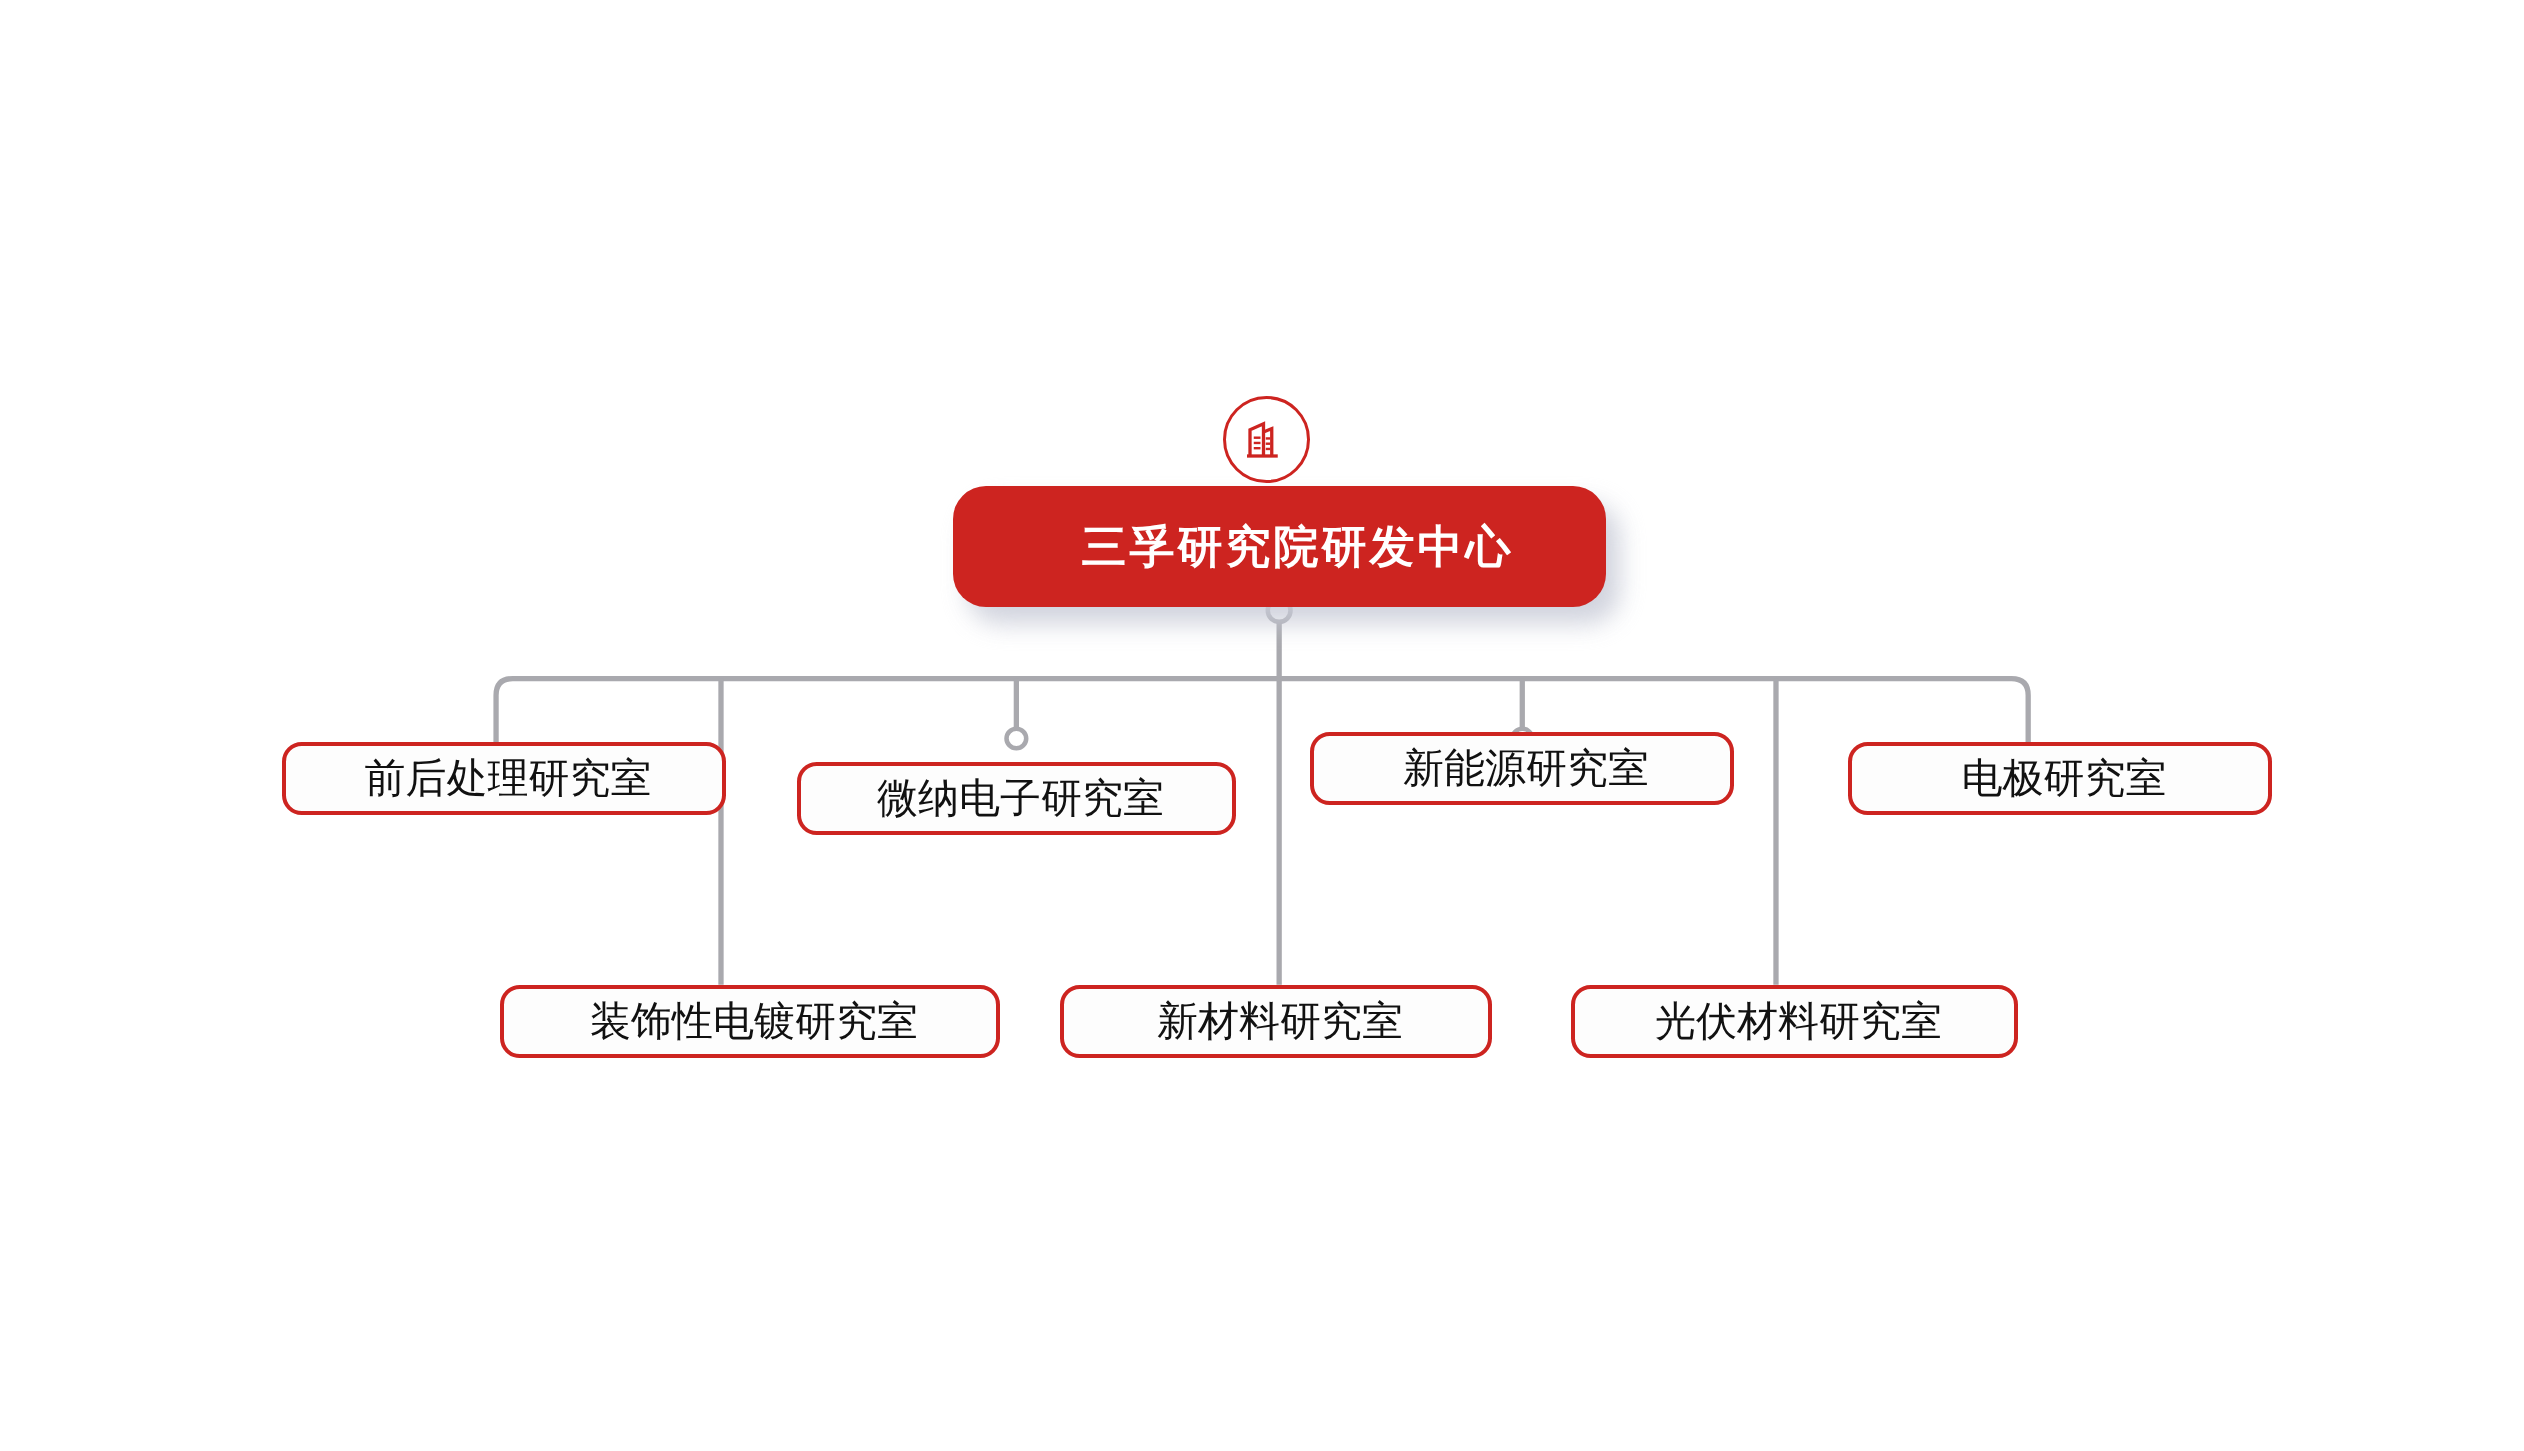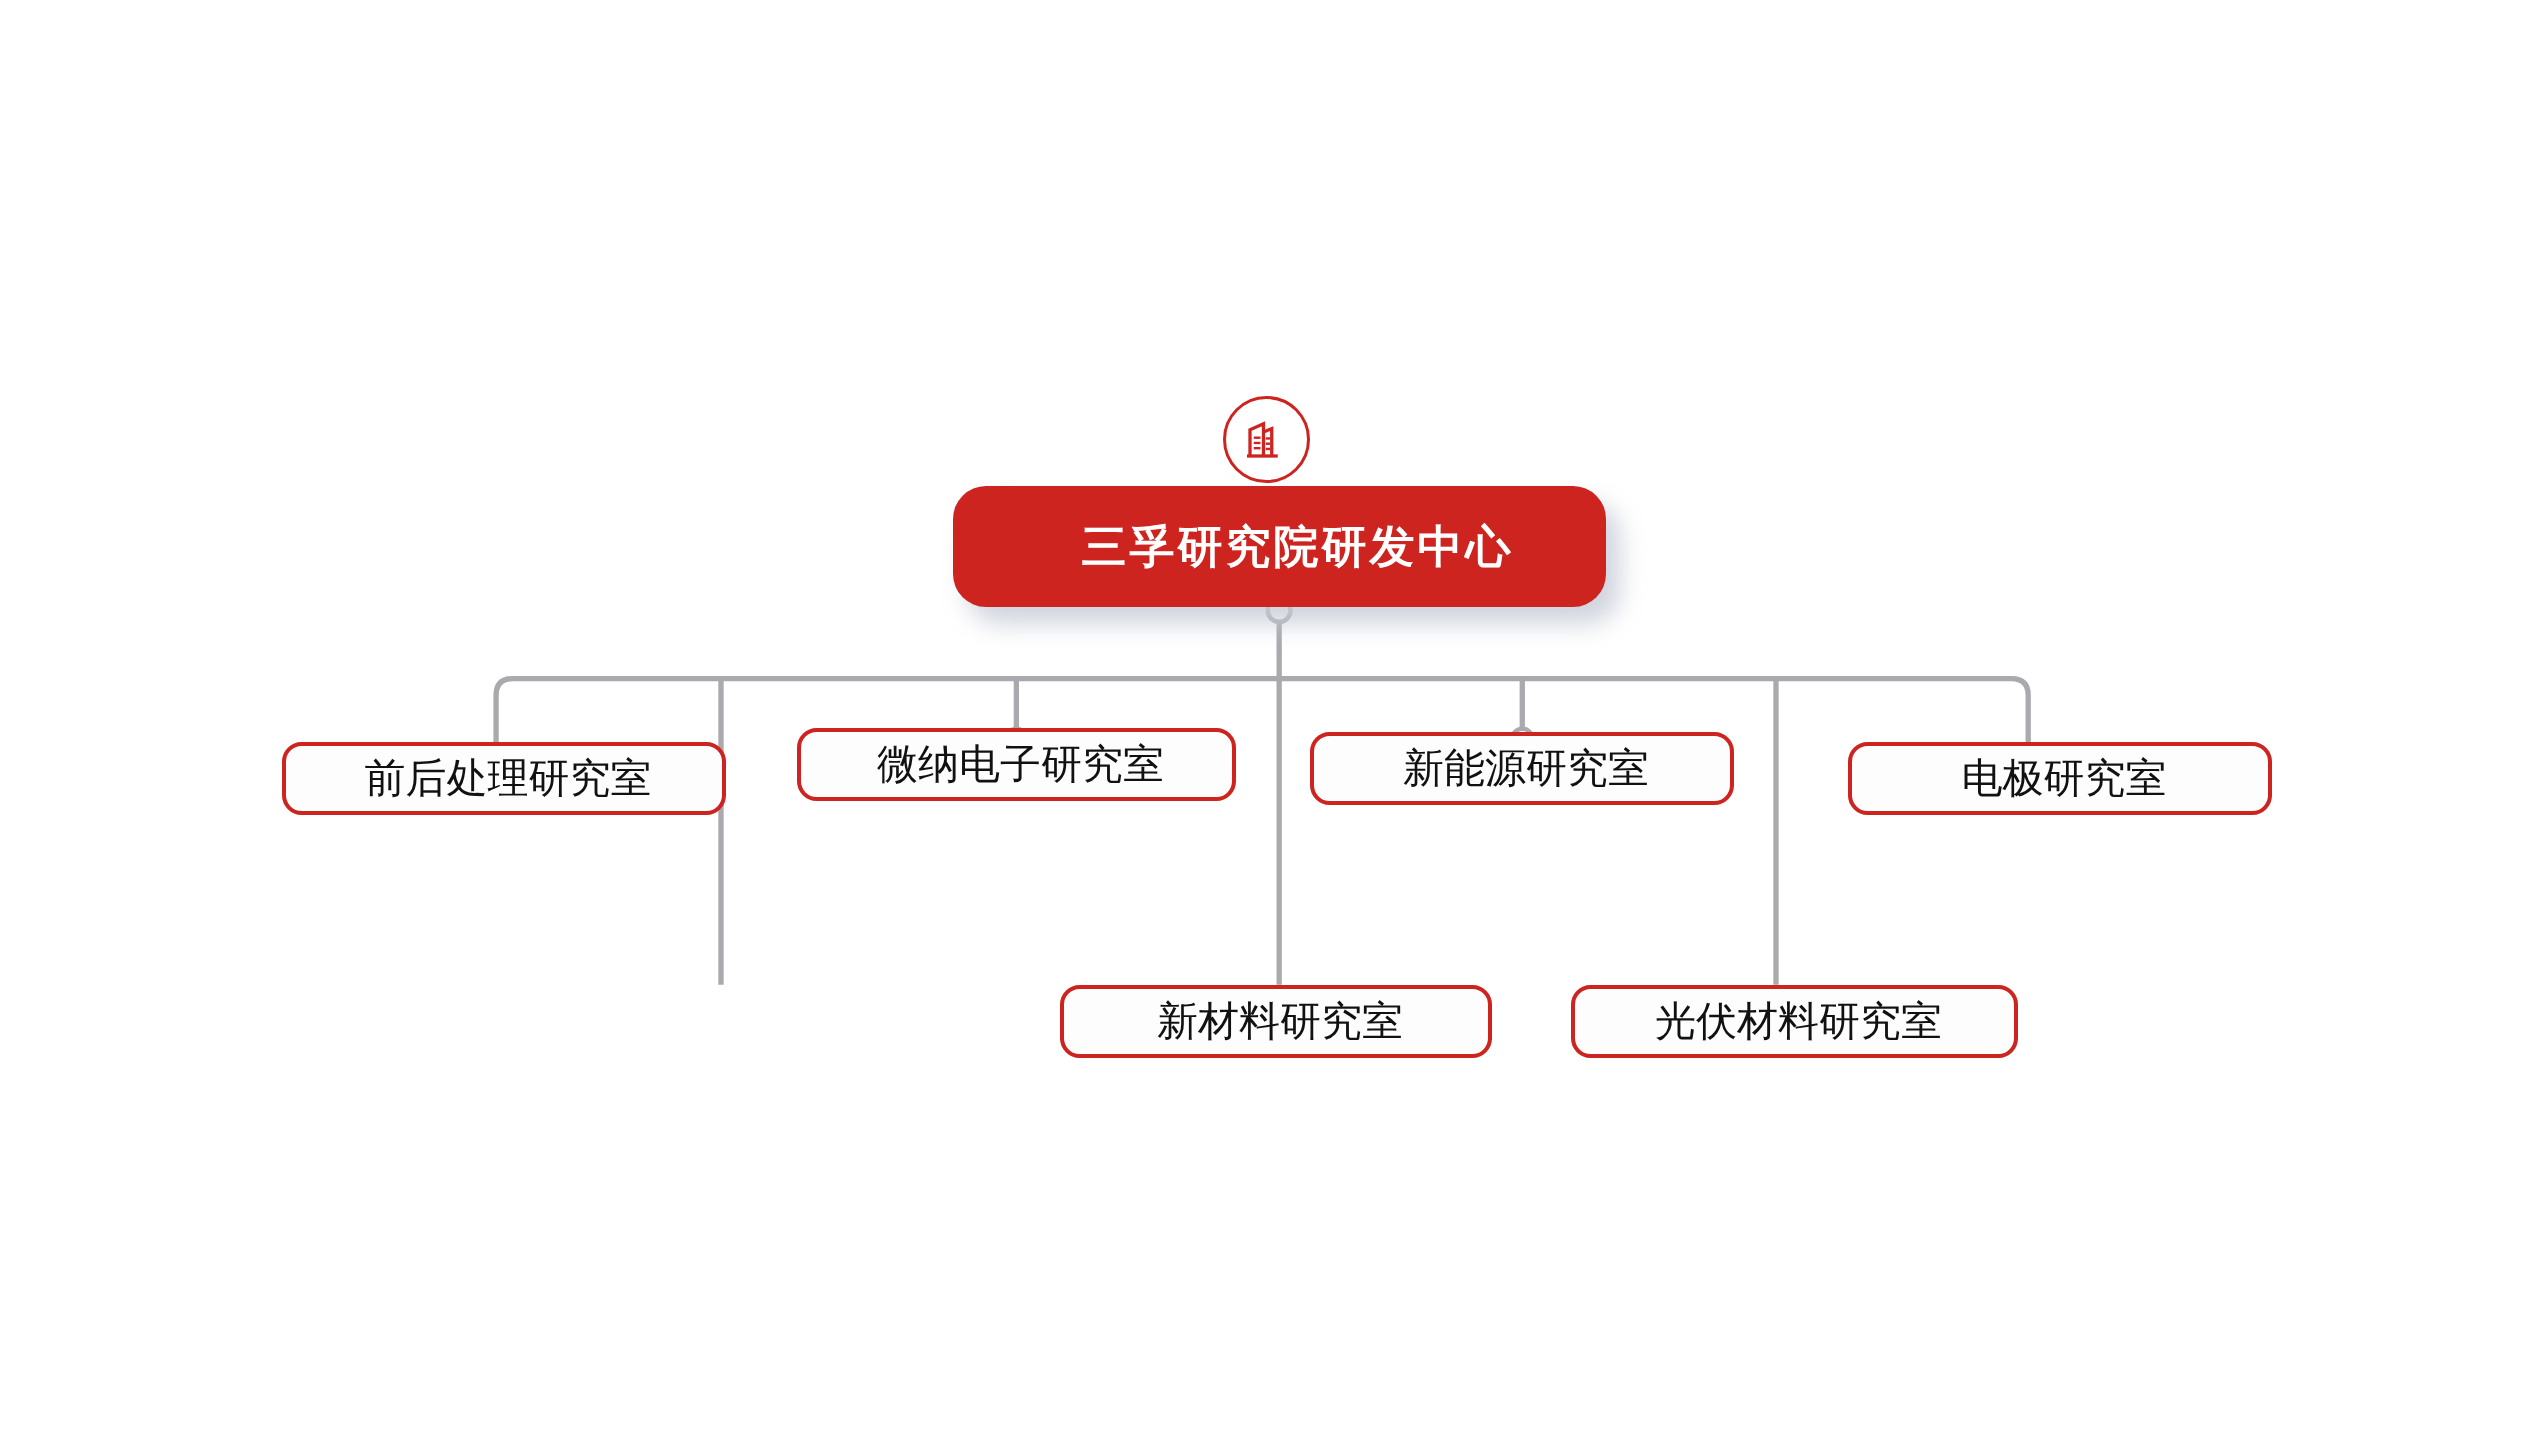--- a/index.html
+++ b/index.html
@@ -159,30 +159,33 @@
           <rect x="29" y="34" width="6" height="3.2"></rect>
           <rect x="29" y="41" width="6" height="3.2"></rect>
         </g>
       </svg>
     </span>
   </div>
 
   <div class="node" style="left:282px;  top:742px;  width:444px; height:73px;">
     <span class="node-label">前后处理研究室</span>
   </div>
-  <div class="node" style="left:797px; top:728px;  width:439px; height:73px;">
+  <div class="node" style="left:797px; top:762px;  width:439px; height:73px;">
     <span class="node-label">微纳电子研究室</span>
   </div>
   <div class="node" style="left:1310px; top:732px;  width:424px; height:73px;">
     <span class="node-label">新能源研究室</span>
   </div>
   <div class="node" style="left:1848px; top:742px;  width:424px; height:73px;">
     <span class="node-label">电极研究室</span>
   </div>
 
+  <div class="node" style="left:500px;  top:985px; width:500px; height:73px;">
+    <span class="node-label">装饰性电镀研究室</span>
+  </div>
   <div class="node" style="left:1060px; top:985px; width:432px; height:73px;">
     <span class="node-label">新材料研究室</span>
   </div>
   <div class="node" style="left:1571px; top:985px; width:447px; height:73px;">
     <span class="node-label">光伏材料研究室</span>
   </div>
 
 </div>
 
 

